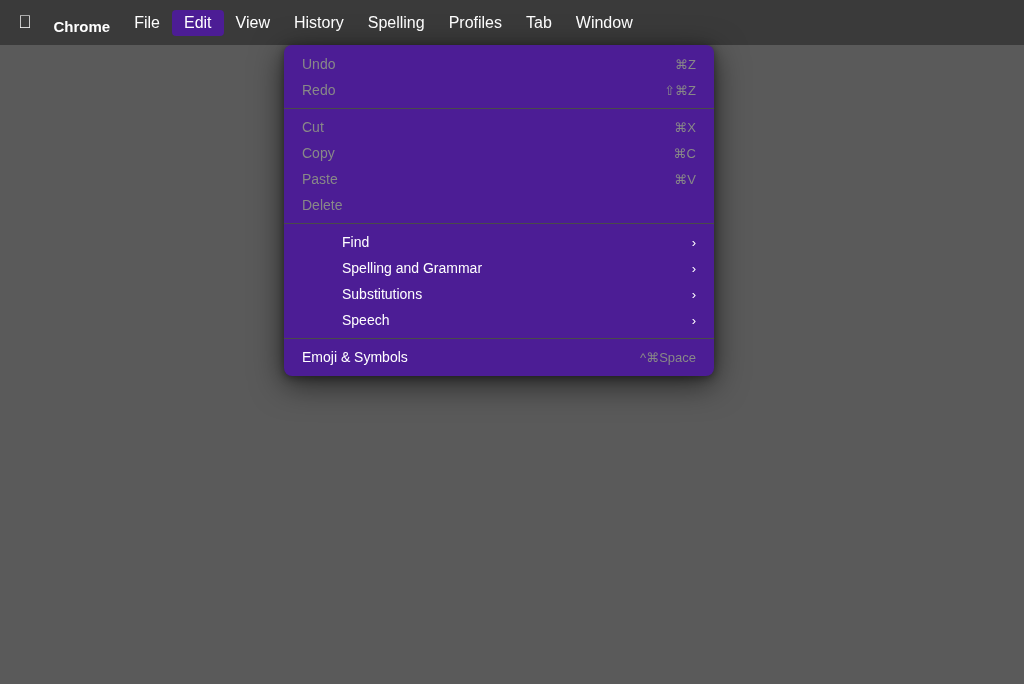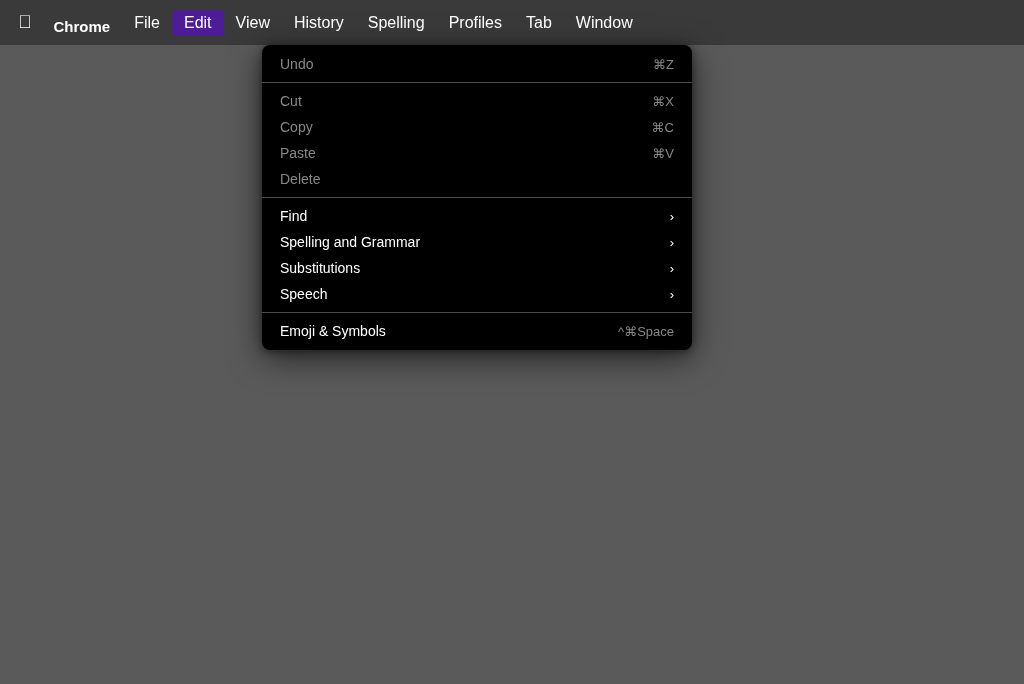--- a/index.html
+++ b/index.html
@@ -51,23 +51,23 @@
     }
 
     .menu-bar-item.active {
       background-color: #4c1d95;
     }
 
     
     .dropdown-menu {
       position: absolute;
       top: 45px;
-      left: 262px;
+      left: 284px;
       width: 430px;
-      background-color: #000000;
+      background-color: #4c1d95;
       border-radius: 8px;
       box-shadow: 0 8px 32px rgba(0,0,0,0.6), 0 2px 8px rgba(0,0,0,0.4);
       padding: 6px 0;
       z-index: 100;
     }
 
     .menu-item {
       display: flex;
       align-items: center;
       justify-content: space-between;
@@ -99,20 +99,21 @@
     }
 
     .menu-separator {
       height: 1px;
       background-color: #4a4a4a;
       margin: 5px 0;
     }
 
     .menu-item.submenu .menu-item-label {
       font-weight: 500;
+      margin-left: 40px;
     }
   </style>
 </head>
 <body>
 
 <div class="menu-bar">
   <div class="menu-bar-item apple"></div>
   <div class="menu-bar-item app-name">Chrome</div>
   <div class="menu-bar-item">File</div>
   <div class="menu-bar-item active">Edit</div>
@@ -122,20 +123,24 @@
   <div class="menu-bar-item">Profiles</div>
   <div class="menu-bar-item">Tab</div>
   <div class="menu-bar-item">Window</div>
 </div>
 
 <div class="dropdown-menu">
 
   <div class="menu-item">
     <span class="menu-item-label dimmed">Undo</span>
     <span class="menu-item-shortcut">⌘Z</span>
+  </div>
+  <div class="menu-item">
+    <span class="menu-item-label dimmed">Redo</span>
+    <span class="menu-item-shortcut">⇧⌘Z</span>
   </div>
 
   <div class="menu-separator"></div>
 
   <div class="menu-item">
     <span class="menu-item-label dimmed">Cut</span>
     <span class="menu-item-shortcut">⌘X</span>
   </div>
   <div class="menu-item">
     <span class="menu-item-label dimmed">Copy</span>

